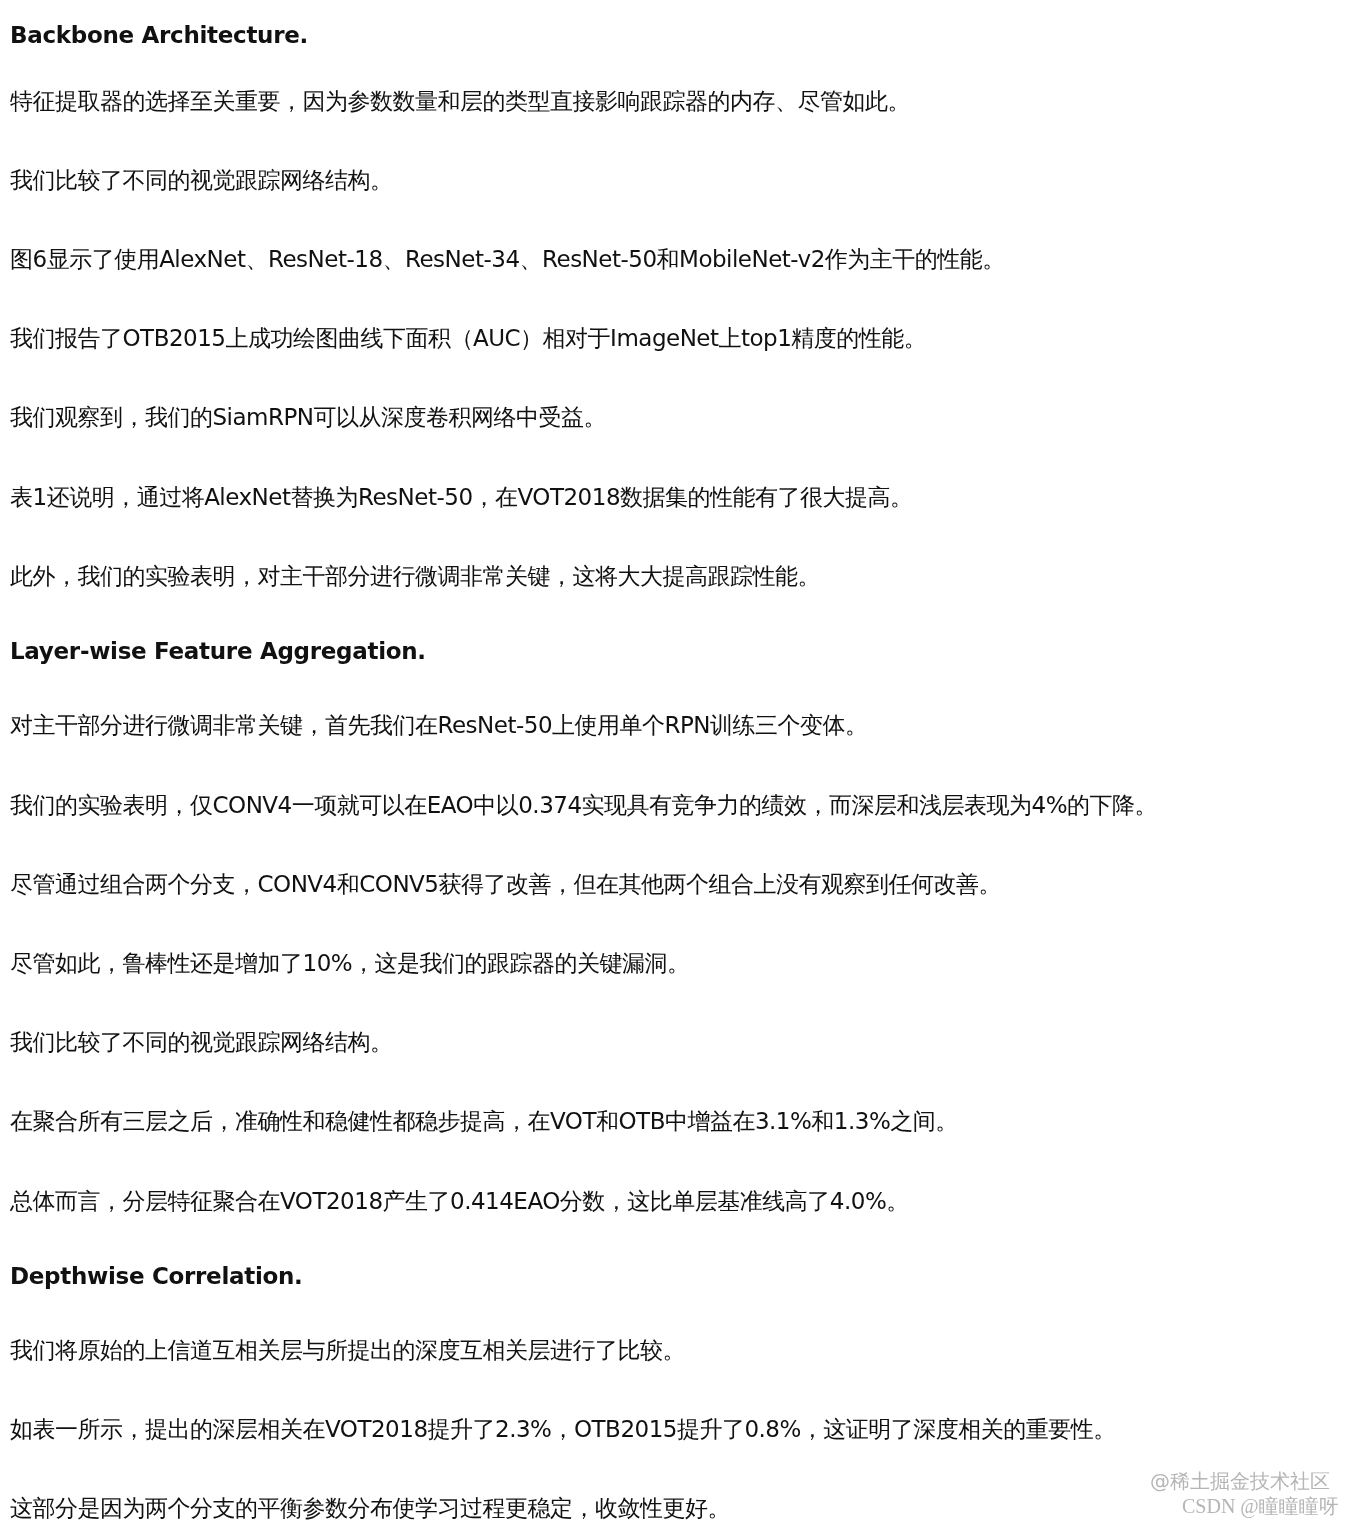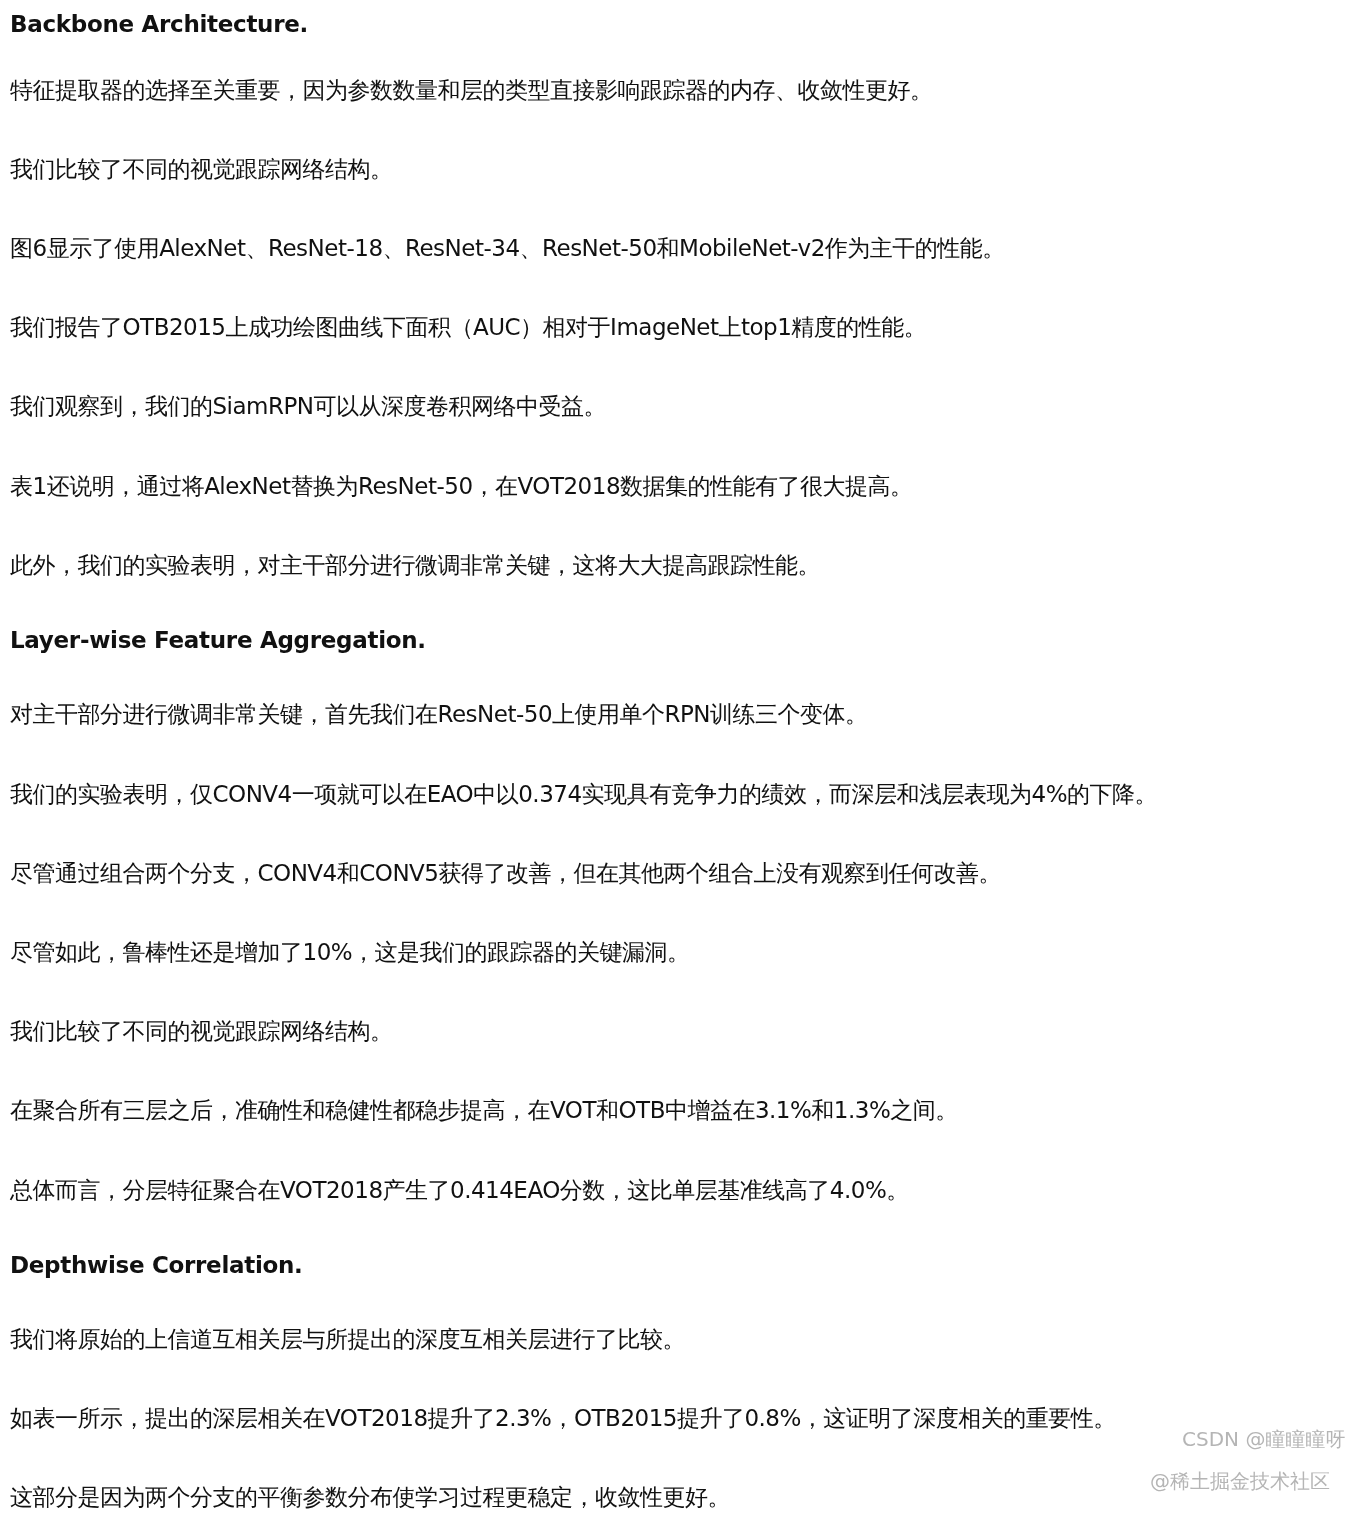--- a/index.html
+++ b/index.html
@@ -3,33 +3,33 @@
 <meta charset="utf-8">
 <style>
   html, body { margin: 0; padding: 0; background: #ffffff; }
   body {
     width: 1348px; height: 1527px; position: relative; overflow: hidden;
     font-family: "DejaVu Sans", sans-serif; color: #111111;
   }
   .doc { position: absolute; left: 10px; top: 0; width: 1320px; }
   .line {
     position: absolute; left: 0; white-space: nowrap;
-    font-size: 23px; line-height: 30px; letter-spacing: -0.5px;
+    font-size: 23px; line-height: 30px; letter-spacing: -0.5px; margin-top: 11px;
   }
   .heading { font-weight: bold; font-size: 23px; letter-spacing: -0.3px; }
   .wm {
     position: absolute; color: #b5b5b5; font-size: 20px; white-space: nowrap;
   }
 </style>
 </head>
 <body>
 
 <div class="doc">
   <div class="line heading" style="top:9px">Backbone Architecture.</div>
-  <div class="line" style="top:75px">特征提取器的选择至关重要，因为参数数量和层的类型直接影响跟踪器的内存、收敛性更好。</div>
+  <div class="line" style="top:75px">特征提取器的选择至关重要，因为参数数量和层的类型直接影响跟踪器的内存、尽管如此。</div>
   <div class="line" style="top:154px">我们比较了不同的视觉跟踪网络结构。</div>
   <div class="line" style="top:233px">图6显示了使用AlexNet、ResNet-18、ResNet-34、ResNet-50和MobileNet-v2作为主干的性能。</div>
   <div class="line" style="top:312px">我们报告了OTB2015上成功绘图曲线下面积（AUC）相对于ImageNet上top1精度的性能。</div>
   <div class="line" style="top:391px">我们观察到，我们的SiamRPN可以从深度卷积网络中受益。</div>
   <div class="line" style="top:471px">表1还说明，通过将AlexNet替换为ResNet-50，在VOT2018数据集的性能有了很大提高。</div>
   <div class="line" style="top:550px">此外，我们的实验表明，对主干部分进行微调非常关键，这将大大提高跟踪性能。</div>
 
   <div class="line heading" style="top:625px">Layer-wise Feature Aggregation.</div>
   <div class="line" style="top:699px">对主干部分进行微调非常关键，首先我们在ResNet-50上使用单个RPN训练三个变体。</div>
   <div class="line" style="top:779px">我们的实验表明，仅CONV4一项就可以在EAO中以0.374实现具有竞争力的绩效，而深层和浅层表现为4%的下降。</div>
@@ -39,13 +39,13 @@
   <div class="line" style="top:1095px">在聚合所有三层之后，准确性和稳健性都稳步提高，在VOT和OTB中增益在3.1%和1.3%之间。</div>
   <div class="line" style="top:1175px">总体而言，分层特征聚合在VOT2018产生了0.414EAO分数，这比单层基准线高了4.0%。</div>
 
   <div class="line heading" style="top:1250px">Depthwise Correlation.</div>
   <div class="line" style="top:1324px">我们将原始的上信道互相关层与所提出的深度互相关层进行了比较。</div>
   <div class="line" style="top:1403px">如表一所示，提出的深层相关在VOT2018提升了2.3%，OTB2015提升了0.8%，这证明了深度相关的重要性。</div>
   <div class="line" style="top:1482px">这部分是因为两个分支的平衡参数分布使学习过程更稳定，收敛性更好。</div>
 </div>
 
 <div class="wm" style="left:1150px; top:1468px;">@稀土掘金技术社区</div>
-<div class="wm" style="left:1182px; top:1426px;">CSDN @瞳瞳瞳呀</div>
+<div class="wm" style="left:1182px; top:1493px;font-family:Liberation Serif, serif;">CSDN @瞳瞳瞳呀</div>
 
 </body></html>

